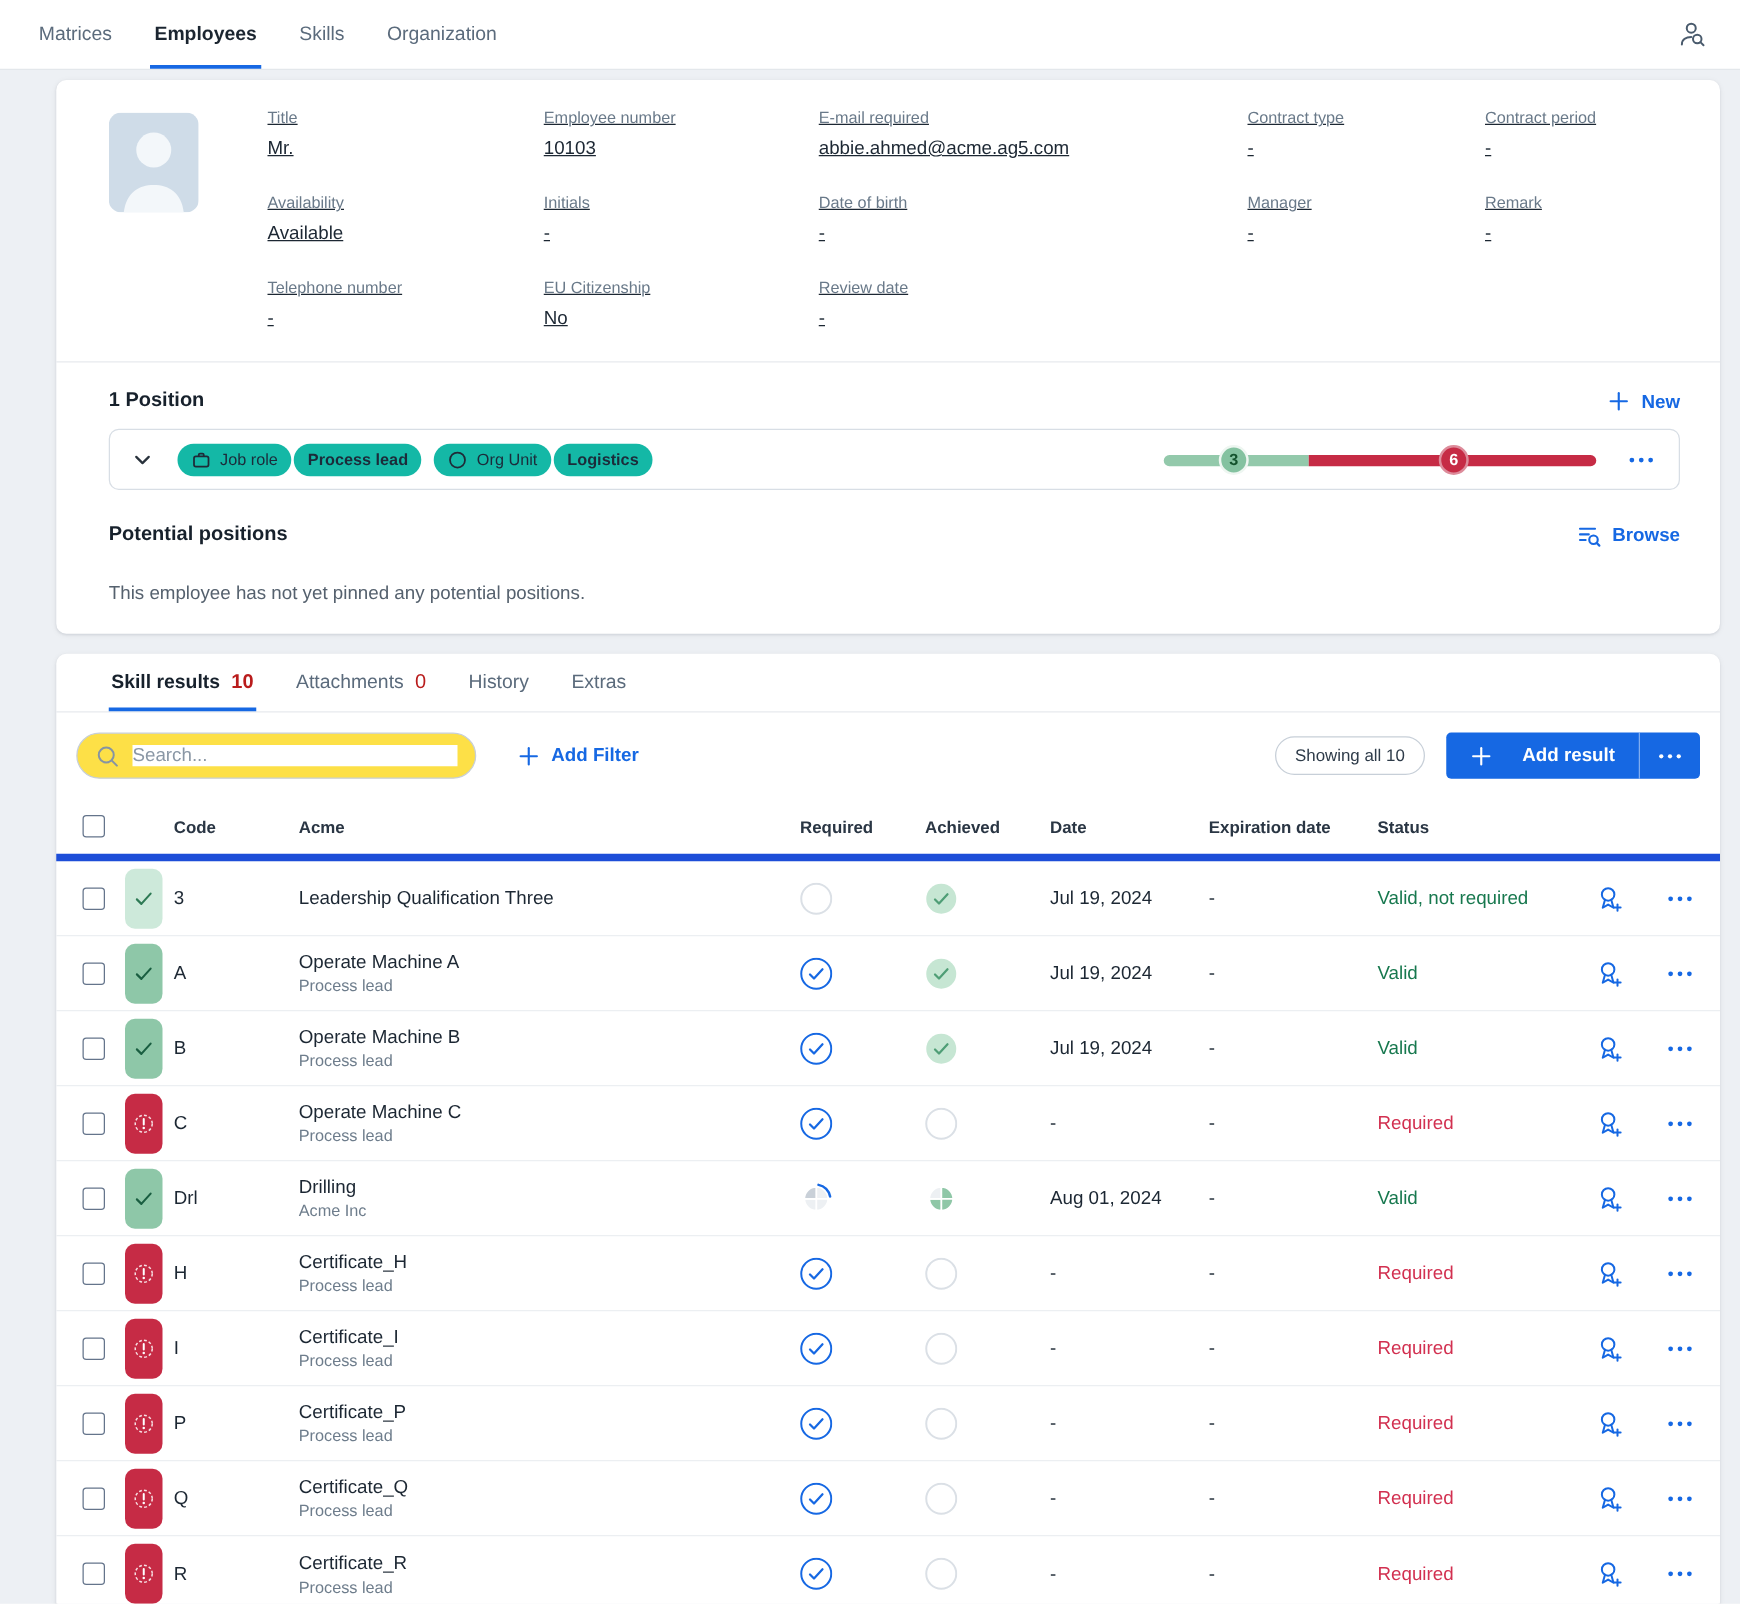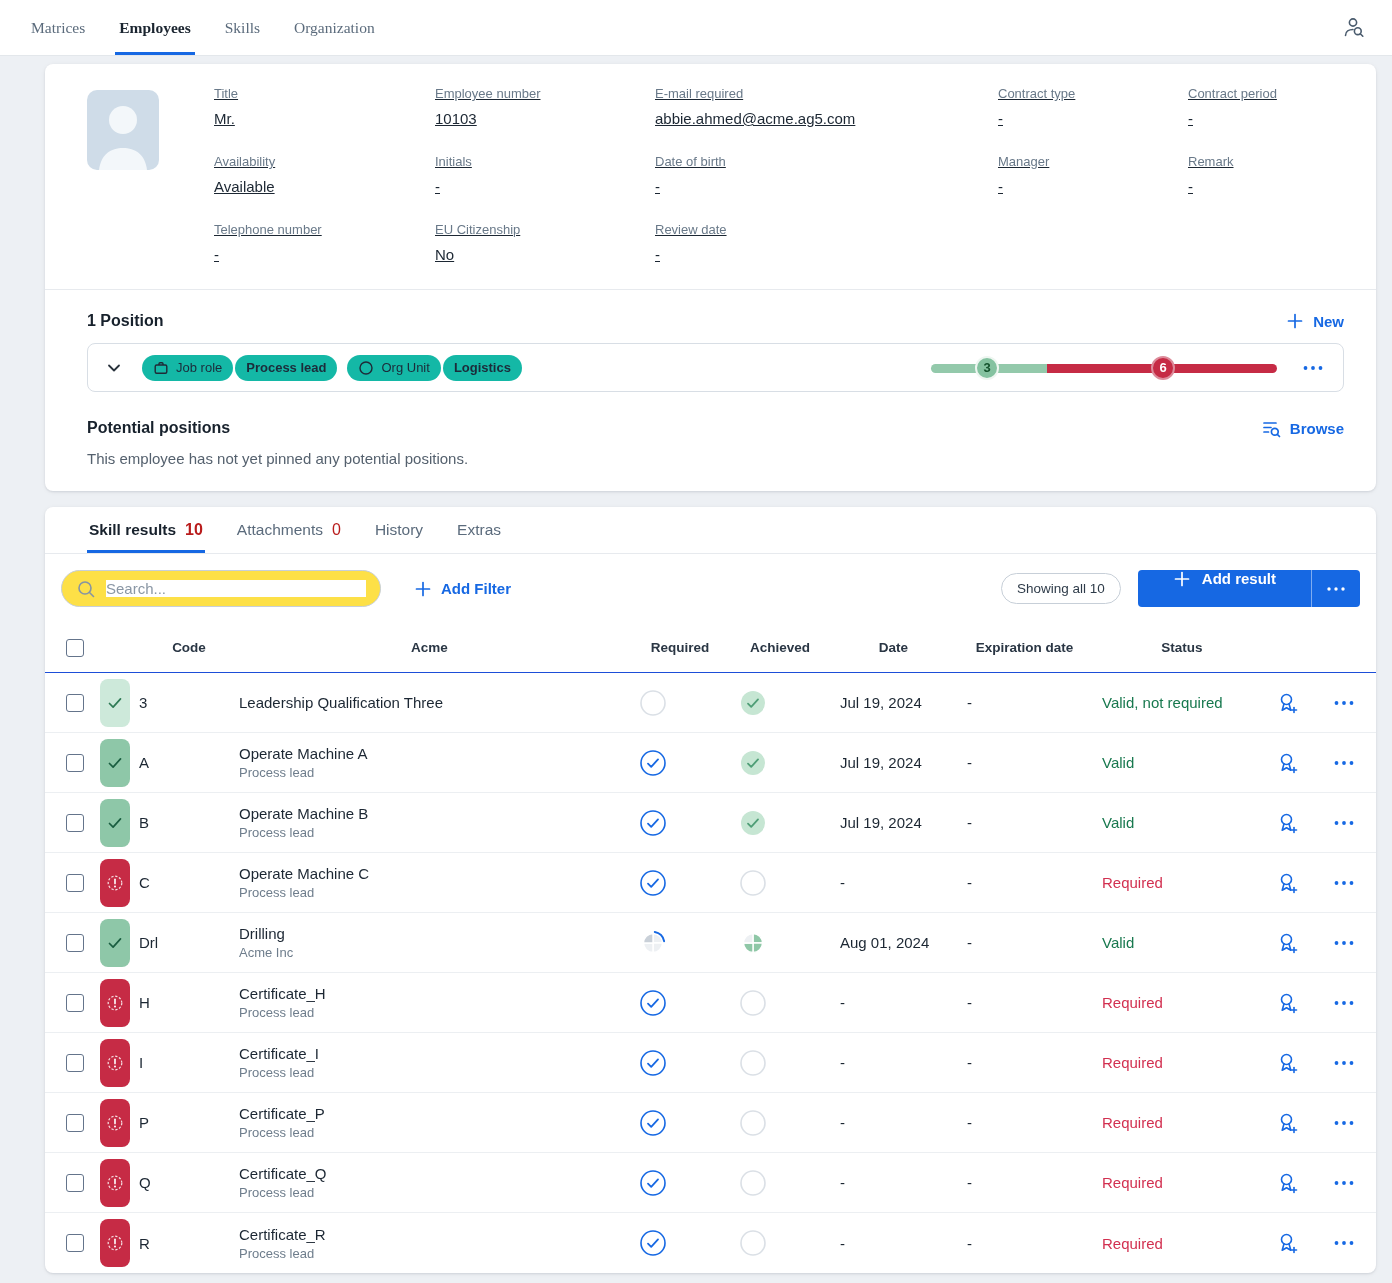--- a/index.html
+++ b/index.html
@@ -9,21 +9,21 @@
     background:#edf0f4; color:#1c2733; overflow:hidden;
   }
   
   .topnav {
     height:56px; background:#fff; border-bottom:1px solid #e3e7eb;
     display:flex; align-items:stretch; padding:0 24px 0 27px;
   }
   .nav-items { display:flex; gap:26px; }
   .nav-item {
     display:flex; align-items:center; padding:4px 4px; font-size:15.5px;
-    color:#5b6b7c; cursor:pointer; position:relative;font-family:Liberation Serif, serif;
+    color:#5b6b7c; cursor:pointer; position:relative;
   }
   .nav-item.active { color:#1b2530; font-weight:600; }
   .nav-item.active::after {
     content:""; position:absolute; left:0; right:0; bottom:0; height:3px; background:#1668e3;
   }
   .nav-right { margin-left:auto; display:flex; align-items:center; }
   
   .main { padding:8px 16px 0 45px; }
   .card {
     background:#fff; border-radius:8px;
@@ -58,21 +58,21 @@
   .seg.green { left:0; width:116px; background:#93c9ab; border-radius:5px 0 0 5px; }
   .seg.red { left:116px; width:230px; background:#c62b45; border-radius:0 5px 5px 0; }
   .prog-circle {
     position:absolute; top:0; width:24px; height:24px; border-radius:50%;
     display:flex; align-items:center; justify-content:center; font-size:13px; font-weight:700;
   }
   .prog-circle.green { left:44px; background:#84c2a0; border:2px solid #eef6f1; color:#14532d; }
   .prog-circle.red { left:220px; background:#c62b45; border:2px solid #dd8c9b; color:#fff; }
   .pos-dots { margin-left:14px; color:#1668e3; display:flex; cursor:pointer; }
   .pot-head { margin-top:26px; display:flex; align-items:center; justify-content:space-between; }
-  .pot-empty { margin-top:12px; font-size:15px; color:#55616e; padding-bottom:4px; }
+  .pot-empty { margin-top:28px; font-size:15px; color:#55616e; padding-bottom:4px; }
   
   .skills-card { margin-top:16px; }
   .tabs { display:flex; gap:30px; padding-left:42px; border-bottom:1px solid #e7eaee; height:47px; }
   .tab { display:flex; align-items:center; gap:9px; font-size:15.5px; color:#5b6b7c; cursor:pointer; position:relative; padding:6px 2px; }
   .tab .count { font-size:16px; color:#b91c1c; }
   .tab.active { color:#17212c; font-weight:600; }
   .tab.active::after { content:""; position:absolute; left:0; right:0; bottom:0; height:3px; background:#1668e3; }
   .toolbar { display:flex; align-items:center; padding:16px 16px 16px 16px; }
   .search-box {
     width:320px; height:37px; border:1px solid #c7cfd8; border-radius:19px;
@@ -83,29 +83,29 @@
   .add-filter { margin-left:33px; }
   .toolbar-right { margin-left:auto; display:flex; align-items:center; gap:17px; }
   .showing-pill {
     border:1px solid #c7cfd8; border-radius:17px; height:31px; display:flex; align-items:center;
     padding:0 15px; font-size:13.5px; color:#2e3b49; background:#fff;
   }
   .btn-add {
     background:#1668e3; border-radius:4px; height:37px; display:flex; align-items:stretch;
     color:#fff; overflow:hidden; cursor:pointer;
   }
-  .btn-main { display:flex; gap:11px; padding:0 35px; font-size:15px; font-weight:600; }
+  .btn-main { display:flex; align-items:center; gap:24px; padding:0 19px; font-size:15px; font-weight:600; }
   .btn-sep { width:1px; background:rgba(255,255,255,.45); margin:0; }
   .btn-dots { display:flex; align-items:center; padding:0 13px; }
   
   .tbl-header, .tbl-row {
     display:grid; align-items:center;
     grid-template-columns:55px 39px 100px 381px 100px 100px 127px 135px 180px 50px 64px;
   }
-  .tbl-header { height:50px; border-bottom:1px solid #1d4ed8; font-size:13.5px; font-weight:700; color:#2a3644;text-align:center; }
+  .tbl-header { height:50px; border-bottom:6px solid #1d4ed8; font-size:13.5px; font-weight:700; color:#2a3644; }
   .pad20 { padding-left:20px; }
   .cb-cell { padding-left:21px; }
   .checkbox { width:18px; height:18px; border:1.5px solid #64748b; border-radius:3px; background:#fff; display:block; cursor:pointer; }
   .tbl-row { height:60px; border-bottom:1px solid #eceff2; }
   .tbl-row:last-child { border-bottom:none; }
   .badge { width:30px; height:48px; border-radius:8px; display:flex; align-items:center; justify-content:center; }
   .b-valid { background:#8ec7a8; color:#1a5e41; }
   .b-valid_light { background:#cde9da; color:#2e7a55; }
   .b-required { background:#c62b45; color:#fff; }
   .code-cell { font-size:15px; color:#1c2733; }

